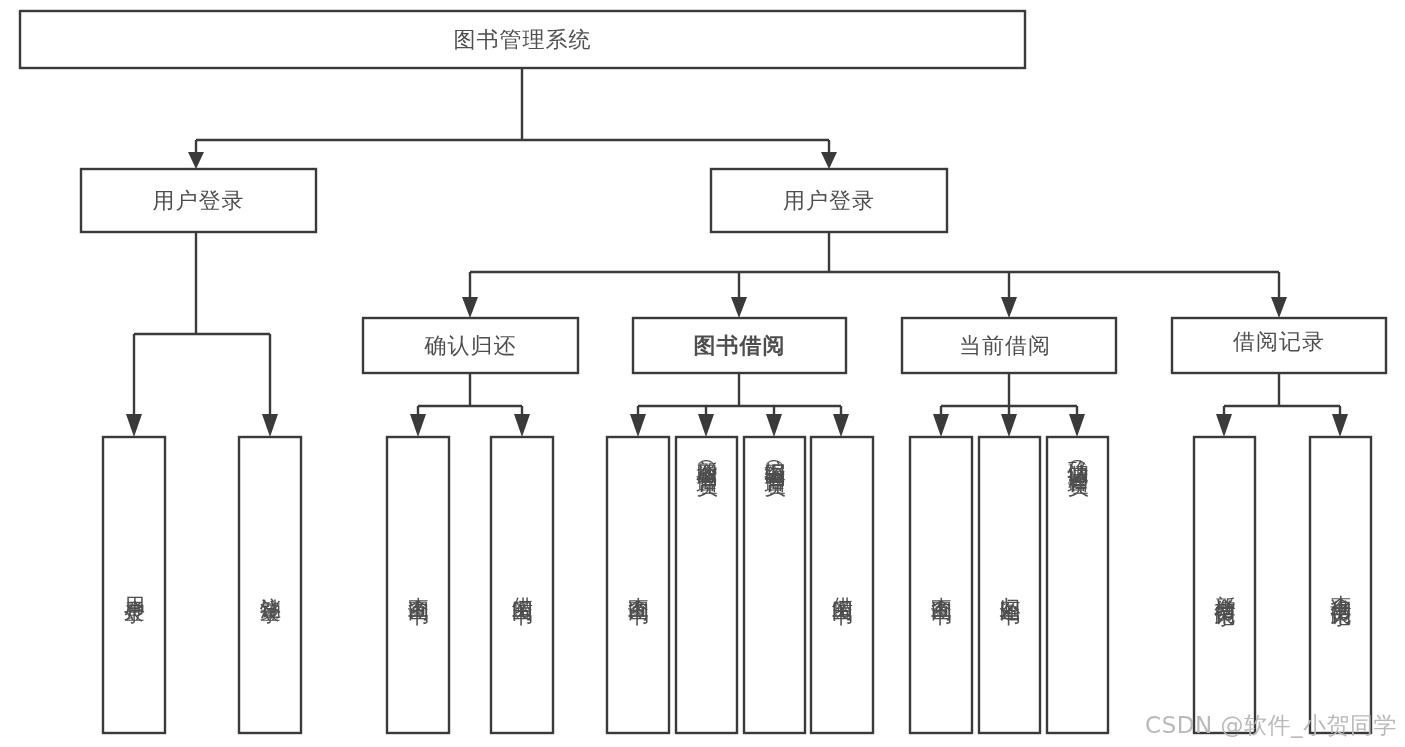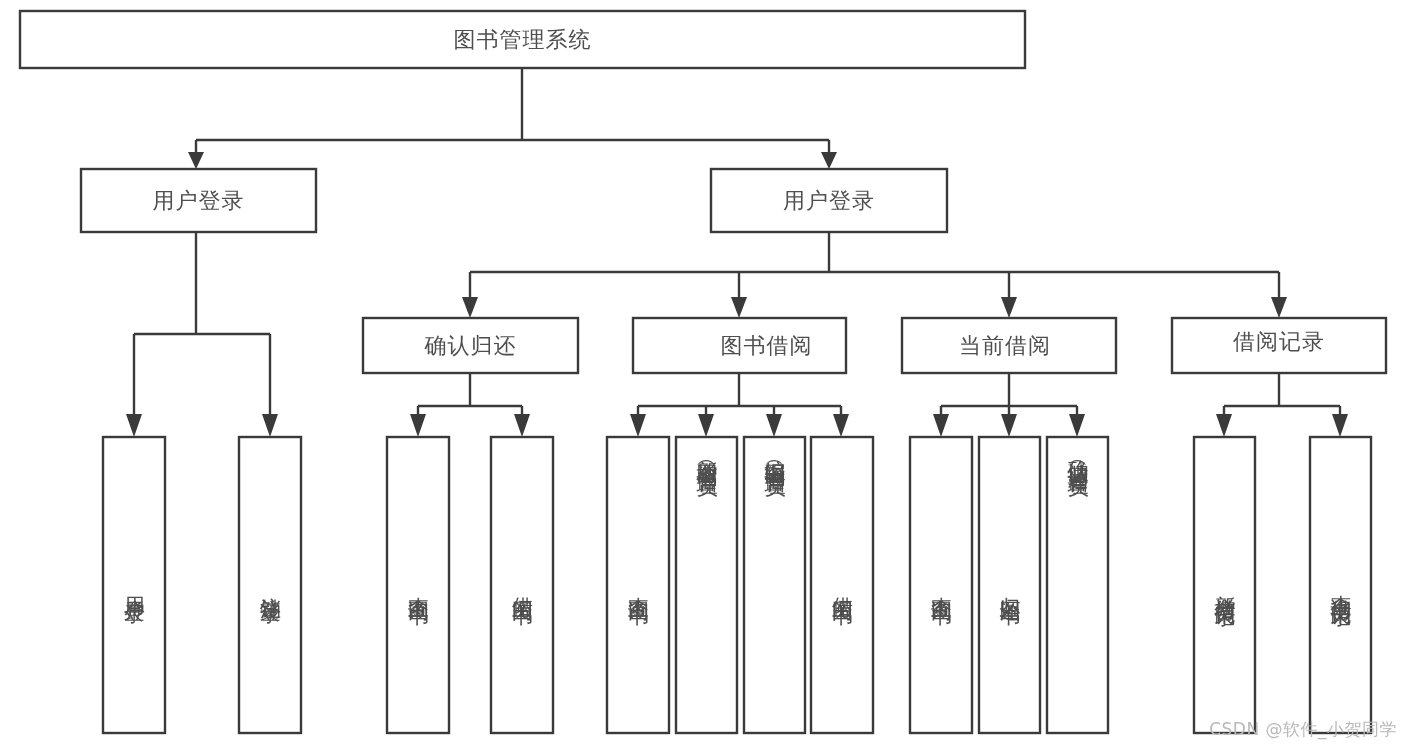--- a/index.html
+++ b/index.html
@@ -70,21 +70,21 @@
     font-size: 22px;
     color: #4e4e4e;
     letter-spacing: 1px;
     white-space: nowrap;
   }
   #watermark {
     position: absolute;
     right: 8px;
     bottom: 6px;
     font-family: "DejaVu Sans", "Liberation Sans", sans-serif;
-    font-size: 17px;
+    font-size: 23px;
     color: #b9b9b9;
     letter-spacing: 0.5px;
     white-space: nowrap;
   }
 </style>
 </head>
 <body>
 
 <div id="diagram-root">
 
@@ -190,21 +190,21 @@
   <div class="hlabel-wrap" style="left:81px; top:169px; width:235px; height:63px;">
     <span class="hlabel-text">用户登录</span>
   </div>
   <div class="hlabel-wrap" style="left:711px; top:169px; width:236px; height:63px;">
     <span class="hlabel-text">用户登录</span>
   </div>
 
   <div class="hlabel-wrap" style="left:363px; top:318px; width:215px; height:55px;">
     <span class="hlabel-text">确认归还</span>
   </div>
-  <div class="hlabel-wrap" style="left:660px; top:318px; width:213px; height:55px;">
+  <div class="hlabel-wrap" style="left:633px; top:318px; width:213px; height:55px;font-weight:bold;">
     <span class="hlabel-text">图书借阅</span>
   </div>
   <div class="hlabel-wrap" style="left:902px; top:318px; width:206px; height:55px;">
     <span class="hlabel-text">当前借阅</span>
   </div>
   <div class="hlabel-wrap" style="left:1172px; top:318px; width:214px; height:47px;">
     <span class="hlabel-text">借阅记录</span>
   </div>
 
   <div class="vlabel-wrap" style="left:103px; top:437px; width:62px; height:296px;">

